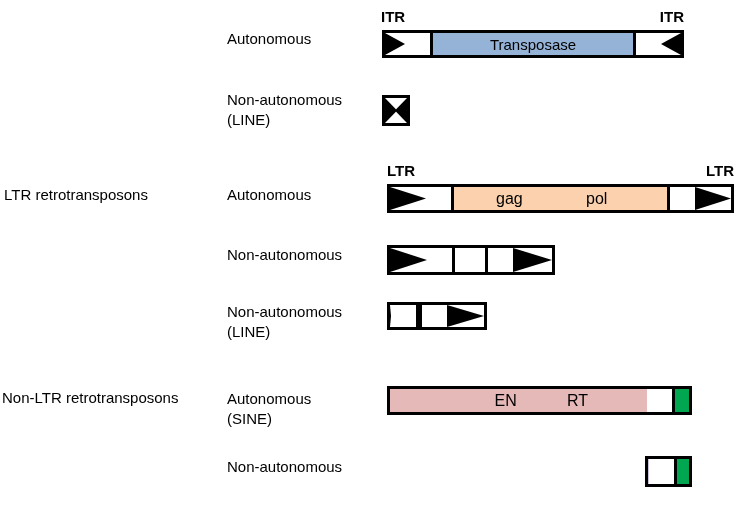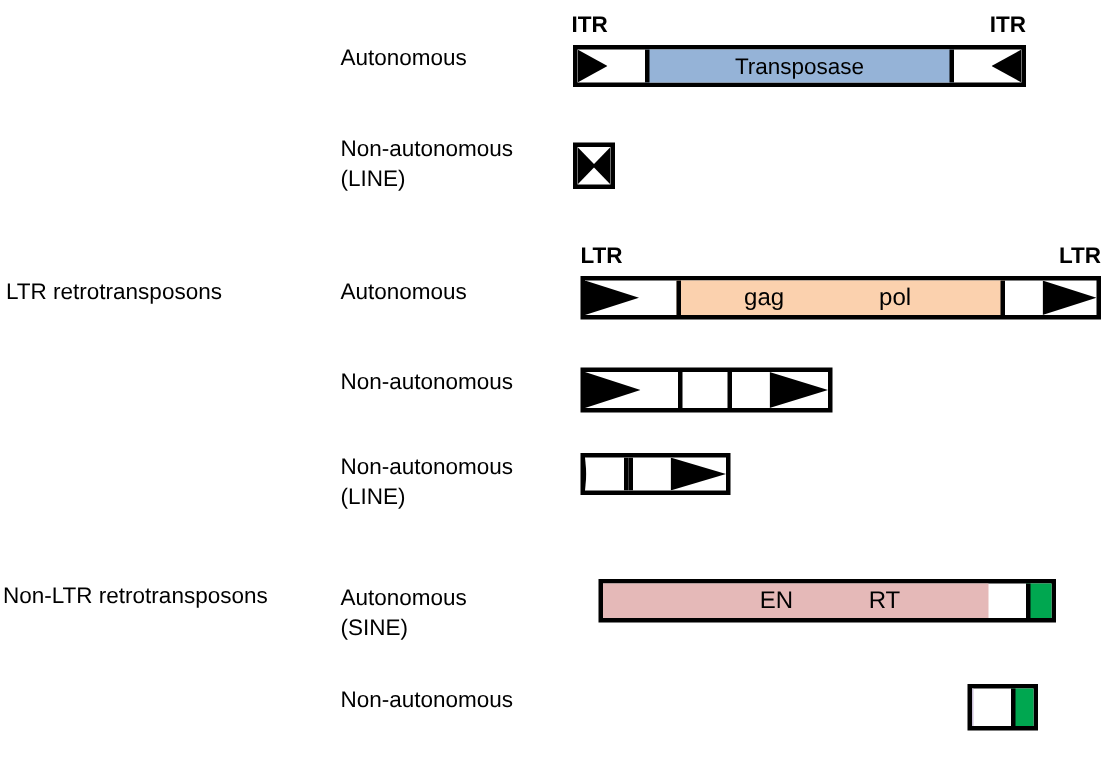--- a/index.html
+++ b/index.html
@@ -173,21 +173,21 @@
   <div class="bar" style="left:387px; top:302px; width:100px; height:28px">
     <div class="seg plain" style="width:35px">
       <div class="tri right"></div>
     </div>
     <div class="seg mid" style="background:#ffffff"></div>
     <div class="seg plain" style="width:37px; flex:0 0 auto">
       <div class="tri right"></div>
     </div>
   </div>
 
-  <div class="bar" style="left:399px; top:386px; width:305px; height:29px">
+  <div class="bar" style="left:387px; top:386px; width:305px; height:29px">
     <div class="seg" style="flex:1 1 auto; background:var(--line_fill, #e5b9b8)">
       <span class="floatlabel" style="left:45%">EN</span>
       <span class="floatlabel" style="left:73%">RT</span>
     </div>
     <div class="seg endcap" style="width:17px; background:var(--utr_green, #00a750)"></div>
   </div>
 
   <div class="bar" style="left:645px; top:456px; width:47px; height:31px">
     <div class="seg" style="flex:1 1 auto; background:var(--sine_fill, #ccc1da)"></div>
     <div class="seg endcap" style="width:15px; background:var(--utr_green, #00a750)"></div>

